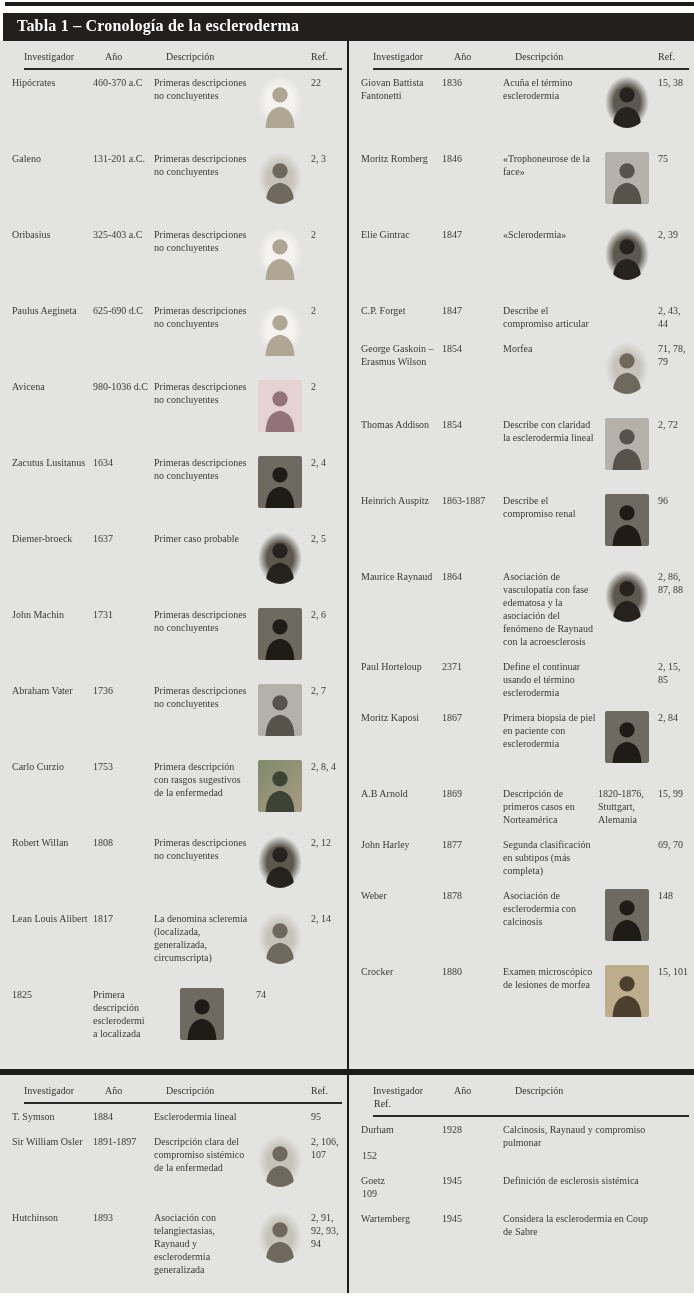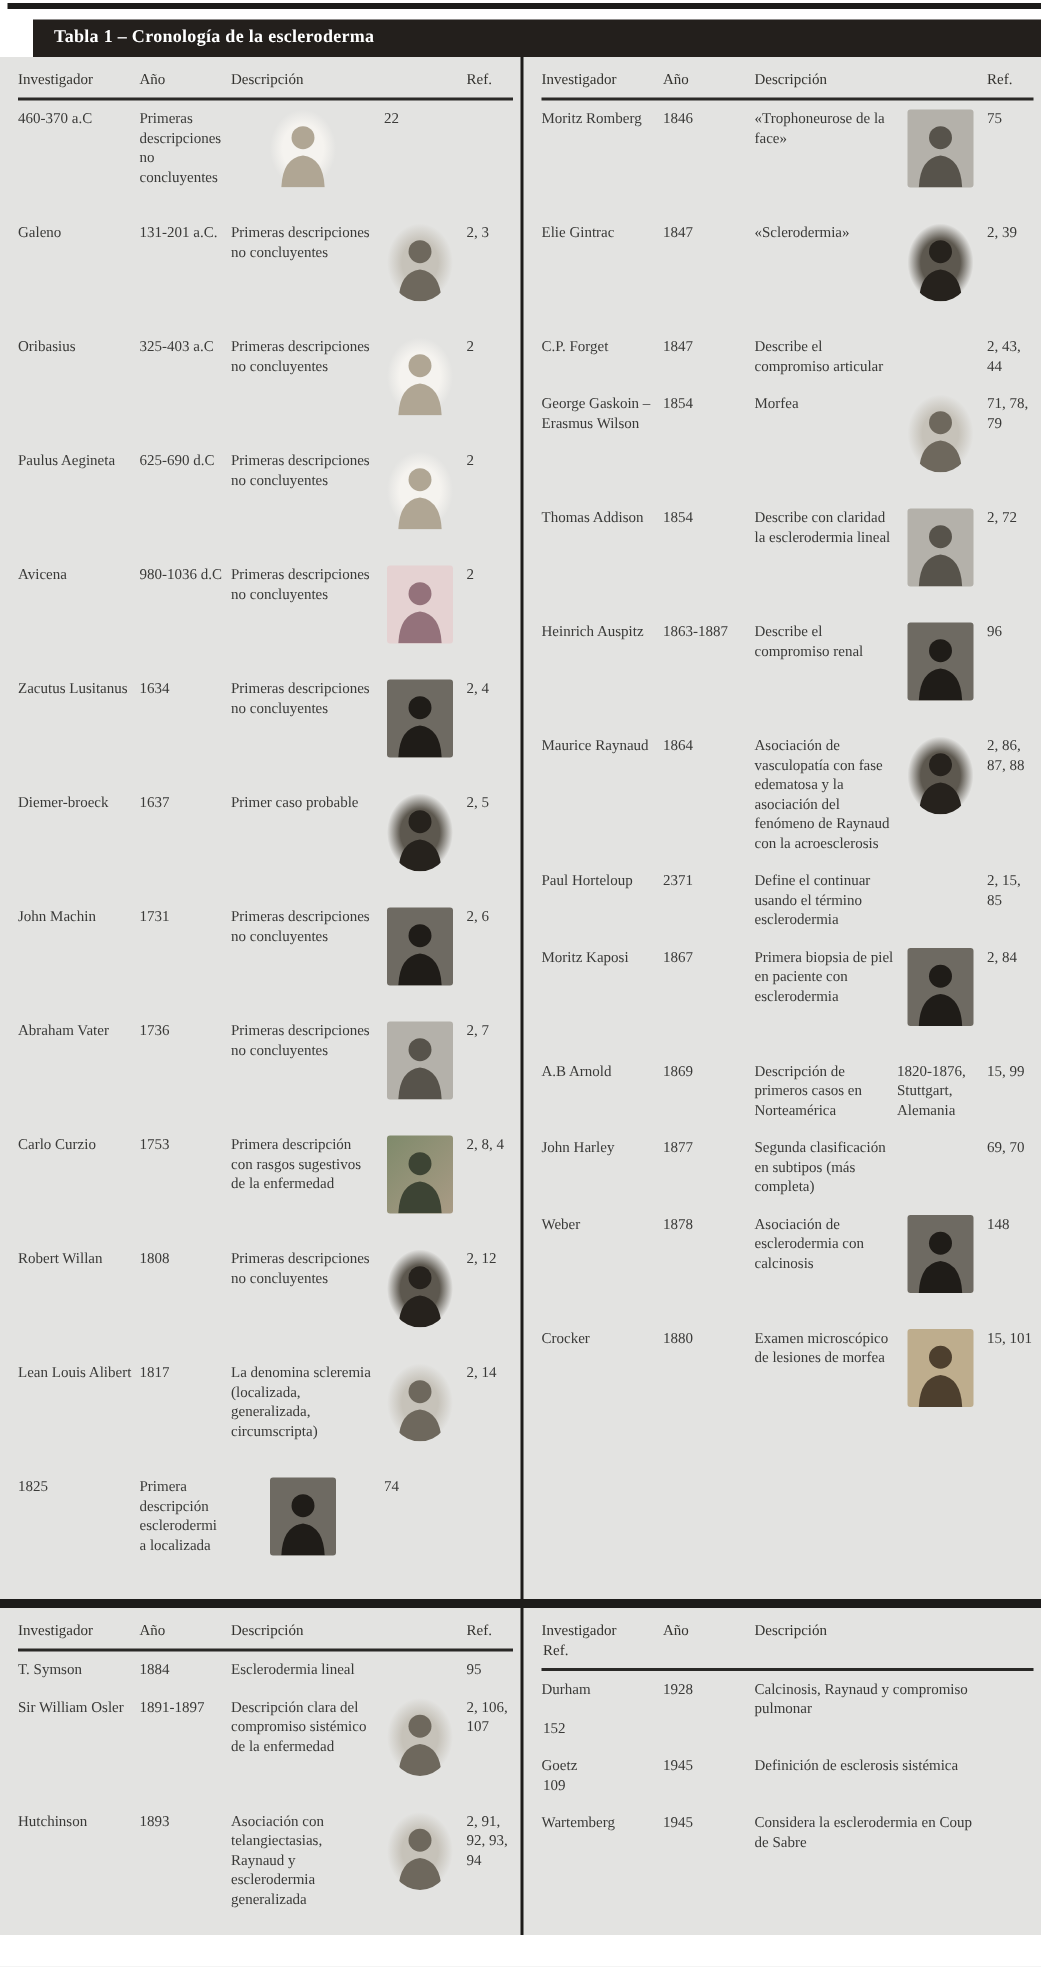--- a/index.html
+++ b/index.html
@@ -1,24 +1,24 @@
 <!DOCTYPE html>
 <html><head>
 <meta charset="utf-8">
 <style>
   html,body{margin:0;padding:0;background:#fff;}
   .page{width:694px;min-height:1311px;box-sizing:border-box;font-family:"Liberation Serif","DejaVu Serif",serif;color:#3a3a38;background:#fff;padding-top:2px;}
   .top-rule{height:4px;background:#1d1c1a;margin:0 0 7px 5px;}
-  .title-bar{background:#231f1c;color:#ffffff;font-weight:bold;font-size:12px;letter-spacing:.2px;padding:4px 10px 6px 14px;margin-left:22px;}
+  .title-bar{background:#231f1c;color:#ffffff;font-weight:bold;font-size:16px;letter-spacing:.2px;padding:4px 10px 6px 14px;margin-left:3px;}
   .content{background:#e3e3e1;}
   .section{display:flex;align-items:stretch;}
   .half{width:50%;box-sizing:border-box;padding:0 5px 10px 12px;font-size:10px;line-height:1.3;}
   .half.right{border-left:2px solid #1d1c1a;}
   .row{display:grid;grid-template-columns:76px 56px 1fr 50px 32px;column-gap:5px;padding:5px 0 7px;}
-  .hdr{padding:9px 0 5px;border-bottom:2px solid #2a2927;margin-bottom:1px;color:#34332f;}
+  .hdr{padding:9px 0 5px;border-bottom:2px solid #2a2927;margin-bottom:1px;color:#34332f;margin-left:12px;}
   .cell{overflow-wrap:break-word;}
   .c-ref{padding-left:1px;}
   .c-img{display:flex;align-items:flex-start;justify-content:center;}
   .half.wide .c-desc{grid-column:3/5;}
   .has-portrait{min-height:64px;}
   .portrait{width:44px;height:52px;display:flex;align-items:flex-end;justify-content:center;overflow:hidden;border-radius:6px;}
   .portrait svg{width:34px;height:46px;display:block;}
   .p-sketch{background:radial-gradient(closest-side,#f5f3ef 62%,#e3e3e1 100%);}
   .p-sketch svg{fill:#b0a694;}
   .p-vignette{background:radial-gradient(closest-side,#c6c2b9 55%,#e3e3e1 100%);border-radius:50%;}
@@ -53,20 +53,21 @@
         <div class="half">
     <div class="row hdr">
       <div class="c-inv">Investigador</div>
       <div class="c-year">Año</div>
       <div class="c-desc">Descripción</div>
       <div class="c-img"></div>
       <div class="c-ref">Ref.</div>
     </div>
     <div class="rows">
             <div class="row has-portrait">
+    <div class="c-inv cell">Hipócrates</div>
     <div class="c-year cell">460-370 a.C</div>
     <div class="c-desc cell">Primeras descripciones no concluyentes</div>
     <div class="c-img cell">
                 <div class="portrait p-sketch">
                   <svg viewBox="0 0 40 54">
                     <circle cx="20" cy="15" r="9"></circle>
                     <path d="M3 54 Q4 31 20 29 Q36 31 37 54 Z"></path>
                   </svg>
                 </div>
               </div>
@@ -243,20 +244,34 @@
   </div>
         <div class="half right">
     <div class="row hdr">
       <div class="c-inv">Investigador</div>
       <div class="c-year">Año</div>
       <div class="c-desc">Descripción</div>
       <div class="c-img"></div>
       <div class="c-ref">Ref.</div>
     </div>
     <div class="rows">
+            <div class="row has-portrait">
+    <div class="c-inv cell">Giovan Battista Fantonetti</div>
+    <div class="c-year cell">1836</div>
+    <div class="c-desc cell">Acuña el término esclerodermia</div>
+    <div class="c-img cell">
+                <div class="portrait p-vignette-dark">
+                  <svg viewBox="0 0 40 54">
+                    <circle cx="20" cy="15" r="9"></circle>
+                    <path d="M3 54 Q4 31 20 29 Q36 31 37 54 Z"></path>
+                  </svg>
+                </div>
+              </div>
+    <div class="c-ref cell">15, 38</div>
+  </div>
             <div class="row has-portrait">
     <div class="c-inv cell">Moritz Romberg</div>
     <div class="c-year cell">1846</div>
     <div class="c-desc cell">«Trophoneurose de la face»</div>
     <div class="c-img cell">
                 <div class="portrait p-photo-gray">
                   <svg viewBox="0 0 40 54">
                     <circle cx="20" cy="15" r="9"></circle>
                     <path d="M3 54 Q4 31 20 29 Q36 31 37 54 Z"></path>
                   </svg>

